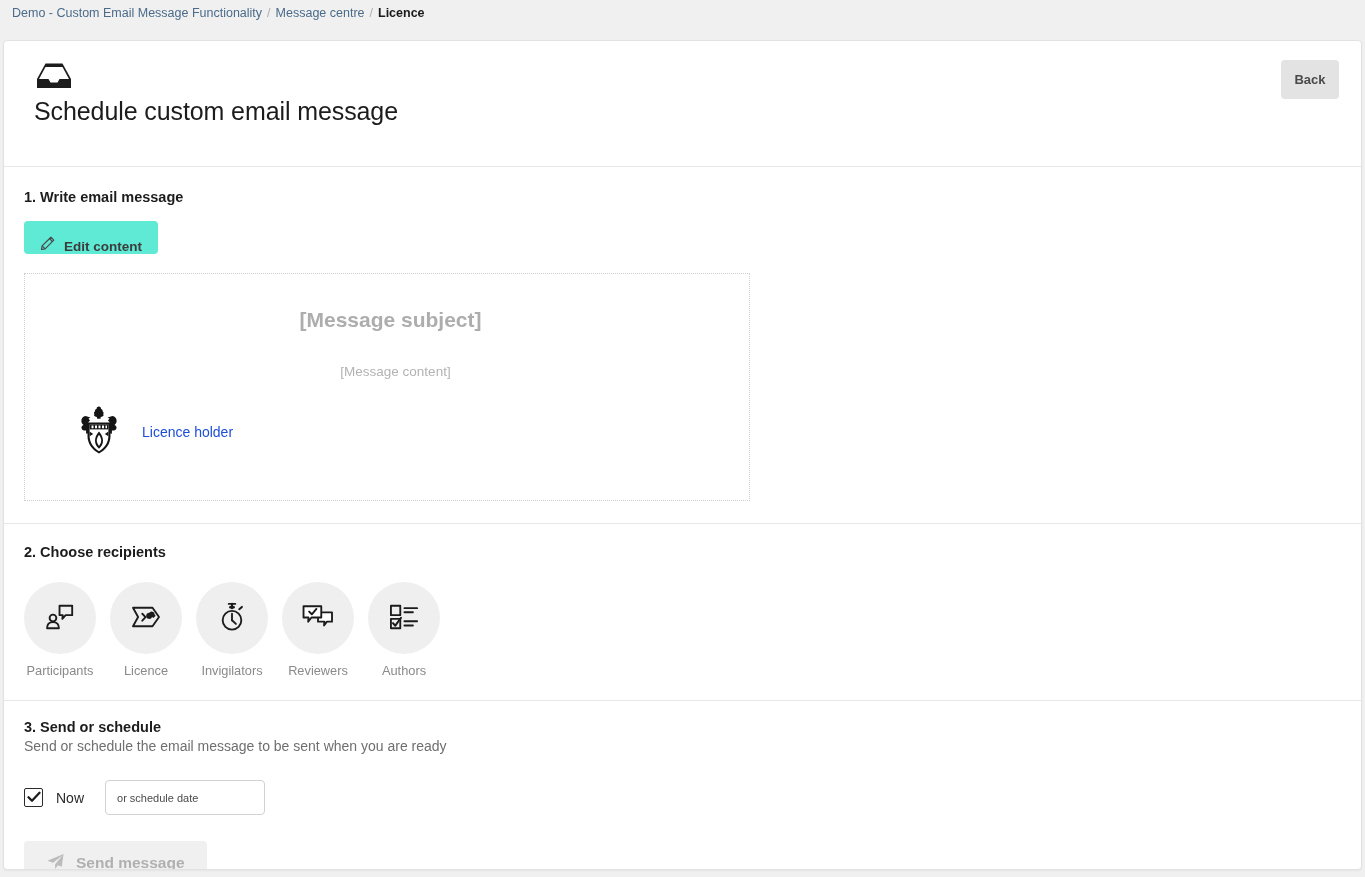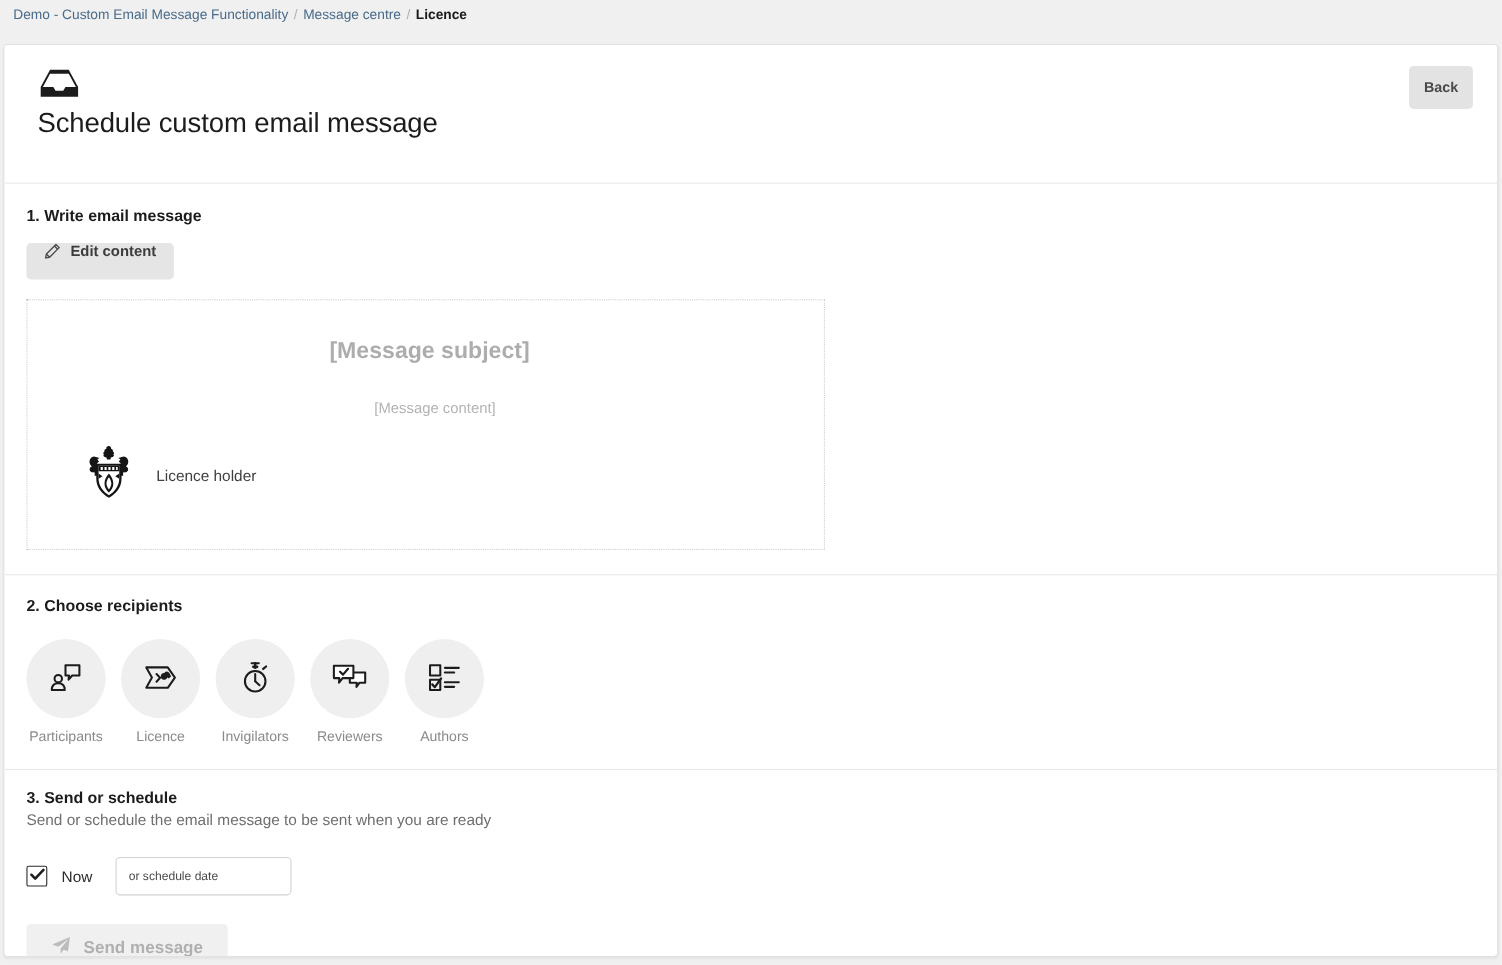--- a/index.html
+++ b/index.html
@@ -94,26 +94,26 @@
   .step-sub {
     font-size: 14px;
     color: #6f6f6f;
     margin: 3px 0 0 0;
   }
 
   
   .step1 { padding: 22px 20px 22px 20px; }
   .edit-btn {
     display: inline-flex;
-    align-items: flex-start;
+    align-items: flex-end;
     gap: 9px;
     margin-top: 16px;
     padding: 0 16px;
     height: 33px;
-    background: #e5e5e5;
+    background: #5eead4;
     border: none;
     border-radius: 4px;
     color: #3c3c3c;
     font-size: 13.5px;
     font-weight: bold;
     font-family: "Liberation Sans", sans-serif;
     cursor: pointer;
   }
 
   .preview-box {
@@ -138,21 +138,21 @@
   }
   .preview-signature {
     display: flex;
     align-items: center;
     gap: 20px;
     margin: 26px 0 0 14px;
   }
   .crest { display: block; }
   .sig-label {
     font-size: 14px;
-    color: #404040;
+    color: #1d4ed8;
   }
 
   
   .step2 { padding: 20px 20px 22px 20px; }
   .recipients {
     display: flex;
     gap: 14px;
     margin-top: 22px;
   }
   .recipient {

